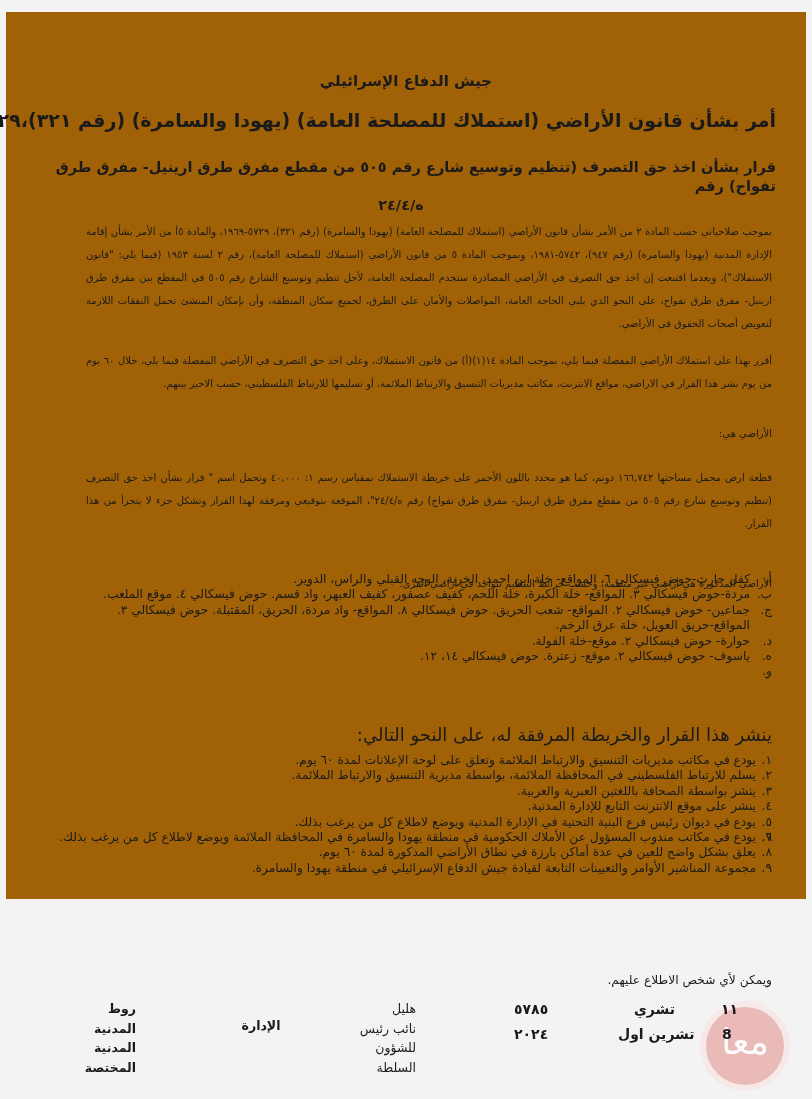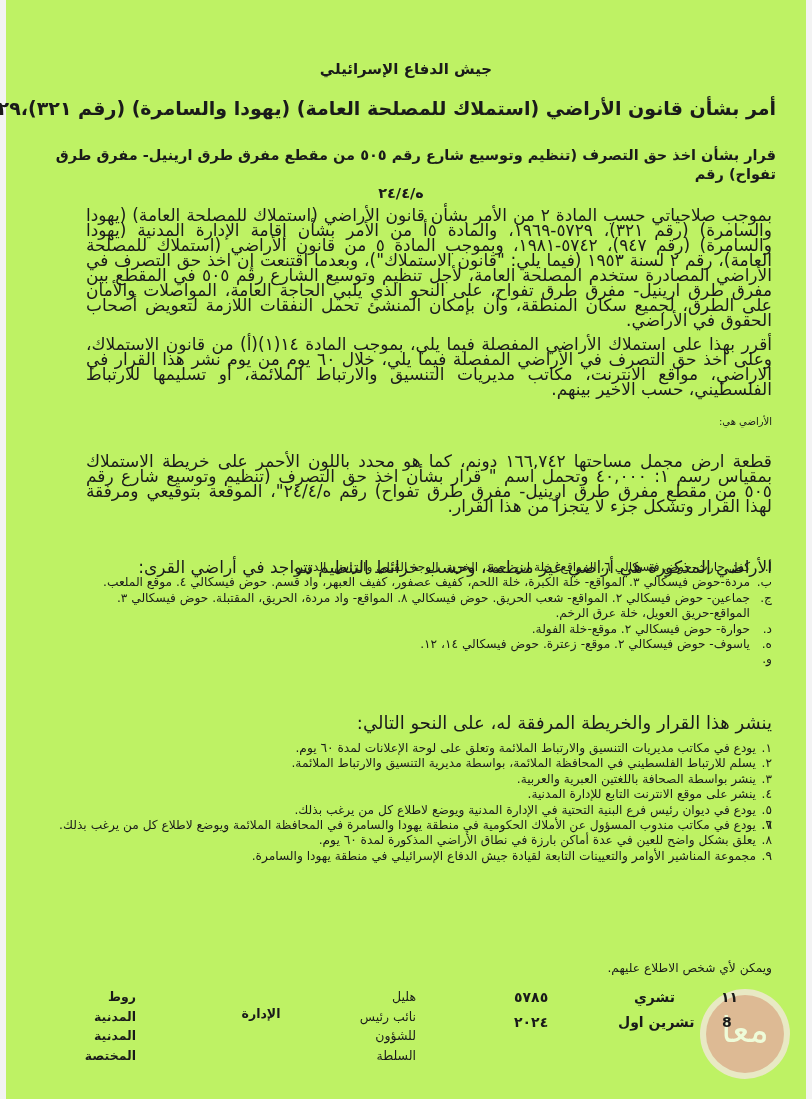--- a/index.html
+++ b/index.html
@@ -3,40 +3,40 @@
 <meta charset="utf-8">
 <style>
   html, body { margin:0; padding:0; }
   body {
     width:812px; height:1099px; overflow:hidden;
     background:#f3f3f3;
     font-family:"DejaVu Sans", "Liberation Sans", sans-serif;
     color:#1a1a1a;
   }
   .page {
-    position:absolute; left:6px; top:0; width:800px; height:1099px;
-    background:#bef264;
+    position:absolute; left:6px; top:12px; width:800px; height:887px;
+    background:#a16207;
   }
   .rtl { direction:rtl; unicode-bidi:embed; }
   .h1 {
     position:absolute; top:60px; left:0; right:0; text-align:center;
     font-weight:bold; font-size:15px;
   }
   .h2 {
     position:absolute; top:97px; left:20px; right:30px; text-align:center;
     font-weight:bold; font-size:19px; white-space:nowrap;
   }
   .h3 {
     position:absolute; top:146px; left:20px; right:30px; text-align:right;
     font-weight:bold; font-size:14.5px; line-height:19px;
   }
   .h3 .num { display:block; text-align:center; }
   .para {
     position:absolute; left:80px; right:34px; text-align:justify;
-    font-size:17px; line-height:15px;
+    font-size:10px; line-height:23px;
   }
   .p1 { top:208px; }
   .p2 { top:337px; }
   .lbl { position:absolute; right:34px; font-size:10px; top:416px; }
   .p3 { top:454px; }
   .p4 { top:516px;margin-top:44px; }
   .list {
     position:absolute; right:34px; left:80px; margin:0; padding:0;
     list-style:none; font-size:12.2px; line-height:15.4px;
   }

